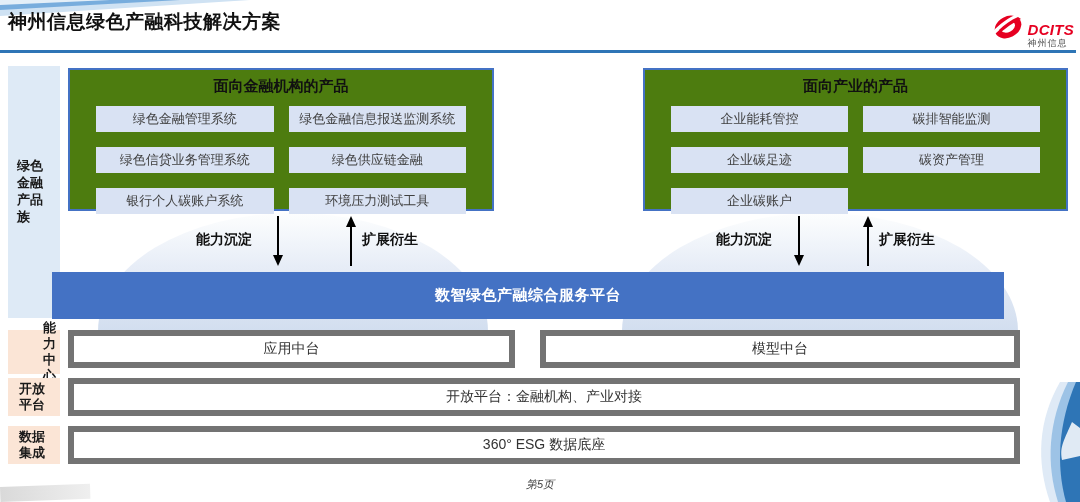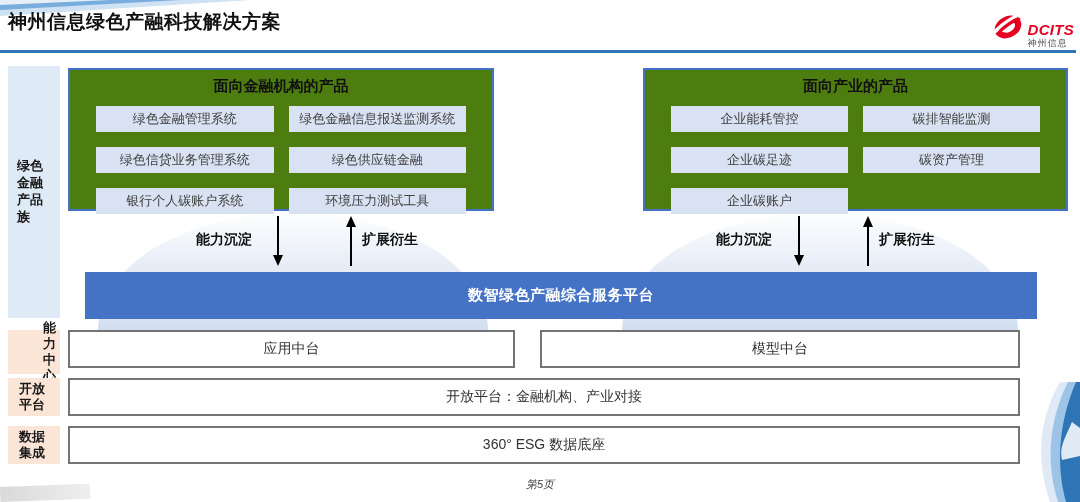--- a/index.html
+++ b/index.html
@@ -43,26 +43,26 @@
   .dome { position:absolute; top:213px; height:118px; border-radius:50% 50% 0 0 / 100% 100% 0 0;
     background:linear-gradient(to bottom,#fdfefe 0%,#e7edf7 45%,#d2deef 100%); z-index:1; }
   .dome-left  { left:98px;  width:390px; }
   .dome-right { left:622px; width:396px; }
 
   
   .flow-label { position:absolute; top:231px; font-size:14px; font-weight:bold; color:#111; z-index:2; white-space:nowrap; }
   .flow-arrow { position:absolute; top:216px; width:12px; height:50px; z-index:2; }
 
   
-  .platform-bar { position:absolute; left:85px; top:272px; width:952px; height:47px; background:#4472C4;
+  .platform-bar { position:absolute; left:52px; top:272px; width:952px; height:47px; background:#4472C4;
     display:flex; align-items:center; justify-content:center; color:#fff; font-size:15px; font-weight:bold;
     z-index:3; letter-spacing:.5px; }
 
   
-  .row-box { position:absolute; height:38px; background:#fff; border:2px solid #737373;
+  .row-box { position:absolute; height:38px; background:#fff; border:6px solid #737373;
     display:flex; align-items:center; justify-content:center; font-size:14px; color:#333; z-index:3; }
   .box-app   { left:68px;  top:330px; width:447px; }
   .box-model { left:540px; top:330px; width:480px; }
   .box-open  { left:68px;  top:378px; width:952px; }
   .box-data  { left:68px;  top:426px; width:952px; }
 
   
   .page-number { position:absolute; left:0; right:0; top:477px; text-align:center; font-size:11px;
     font-style:italic; color:#3d3d3d; }
   .swoosh-bl { position:absolute; left:0; top:487px; width:90px; height:15px;

